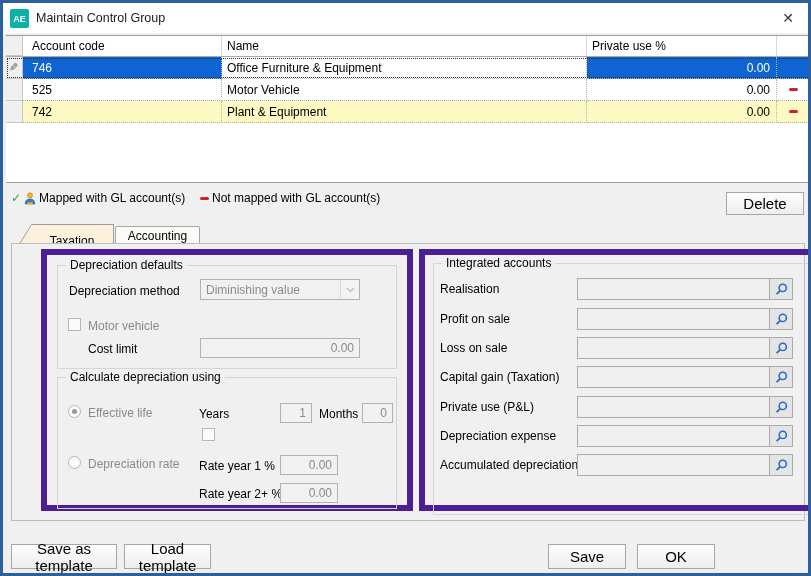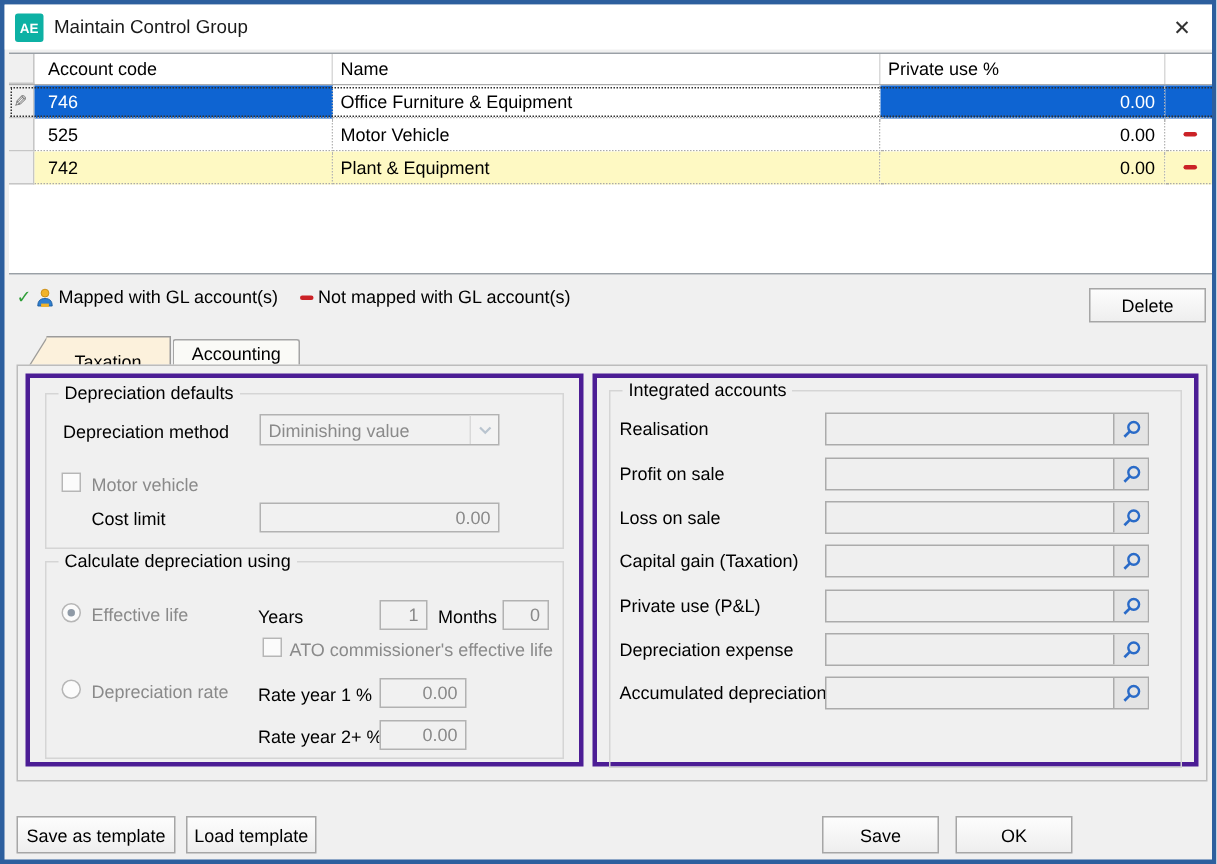--- a/index.html
+++ b/index.html
@@ -47,21 +47,21 @@
   .red-dash { width:9px; height:3px; background:#cb2227; border-radius:2px; }
 
   
   .legend-item { position:absolute; top:188px; display:flex; align-items:center; gap:3px; }
   #legend-mapped { left:8px; }
   #legend-notmapped { left:197px; }
   .check-glyph { color:#2f9e38; font-weight:bold; font-size:12px; }
 
   
   .win-btn { position:absolute; background:linear-gradient(#fdfdfd,#eeeeee);
-             border:1px solid #a6a6a6; font-family:inherit; font-size:12px; color:#000;
+             border:1px solid #a6a6a6; font-family:inherit; font-size:15px; color:#000;
              display:flex; align-items:center; justify-content:center; cursor:default; }
   #btn-delete { left:723px; top:189px; width:78px; height:23px; }
   #btn-save-template { left:8px; top:541px; width:106px; height:25px; }
   #btn-load-template { left:121px; top:541px; width:87px; height:25px; }
   #btn-save   { left:545px; top:541px; width:78px; height:25px; }
   #btn-ok     { left:634px; top:541px; width:78px; height:25px; }
   #btn-cancel { left:723px; top:541px; width:78px; height:25px; }
 
   
   .tab-active-wrap { position:absolute; left:14px; top:221px; width:97px; height:32px; }
@@ -72,21 +72,21 @@
               border-top:1px solid #9b9b9b; border-right:1px solid #9b9b9b;
               display:flex; align-items:center; justify-content:center; }
   .tab-inactive { position:absolute; left:112px; top:223px; width:85px; height:18px;
                   background:#fafaf7; border:1px solid #a5a5a5; border-bottom:none;
                   border-radius:2px 2px 0 0;
                   display:flex; align-items:center; justify-content:center; }
 
   
   .tab-panel { position:absolute; left:8px; top:240px; width:794px; height:278px;
                background:#f0f0f0; border:1px solid #bcbcbc; }
-  .sub-panel { position:absolute; top:5px; height:262px; border:3px solid #4c1d95; }
+  .sub-panel { position:absolute; top:5px; height:262px; border:6px solid #4c1d95;margin-left:24px; }
   #panel-left  { left:5px;  width:372px; }
   #panel-right { left:383px; width:404px; }
 
   .grp { position:absolute; border:1px solid #d5d5d5; }
   .grp-label { position:absolute; top:-8px; left:8px; background:#f0f0f0; padding:0 4px; }
   #grp-dep  { left:10px; top:10px; right:10px; height:104px; }
   #grp-calc { left:10px; top:122px; right:10px; height:132px; }
   #grp-int  { left:8px; top:8px; right:8px; height:252px; }
 
   .lbl { position:absolute; white-space:nowrap; }
@@ -216,21 +216,20 @@
         <span class="rad" style="left:10px; top:27px;">
             <span class="rad-dot"></span>
           </span>
         <span class="lbl dis" style="left:30px; top:28px;">Effective life</span>
         <span class="lbl" style="left:141px; top:29px;">Years</span>
         <div class="fld fld-num" style="left:222px; top:25px; width:32px; height:20px;">1</div>
         <span class="lbl" style="left:261px; top:29px;">Months</span>
         <div class="fld fld-num" style="left:304px; top:25px; width:31px; height:20px;">0</div>
 
         <span class="chk" style="left:144px; top:50px;"></span>
-        <span class="lbl dis" style="left:162px; top:51px;">ATO commissioner's effective life</span>
 
         <span class="rad" style="left:10px; top:78px;"></span>
         <span class="lbl dis" style="left:30px; top:79px;">Depreciation rate</span>
         <span class="lbl" style="left:141px; top:81px;">Rate year 1  %</span>
         <div class="fld fld-num" style="left:222px; top:77px; width:58px; height:20px;">0.00</div>
         <span class="lbl" style="left:141px; top:109px;">Rate year 2+ %</span>
         <div class="fld fld-num" style="left:222px; top:105px; width:58px; height:20px;">0.00</div>
       </div>
     </div>
 

